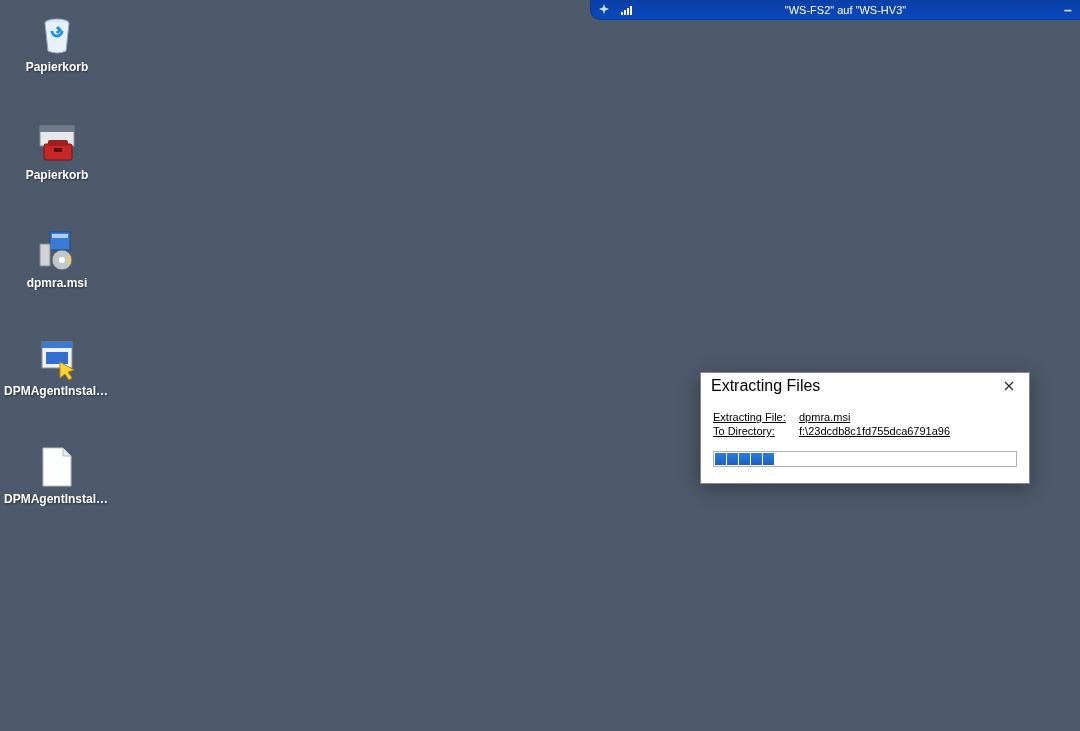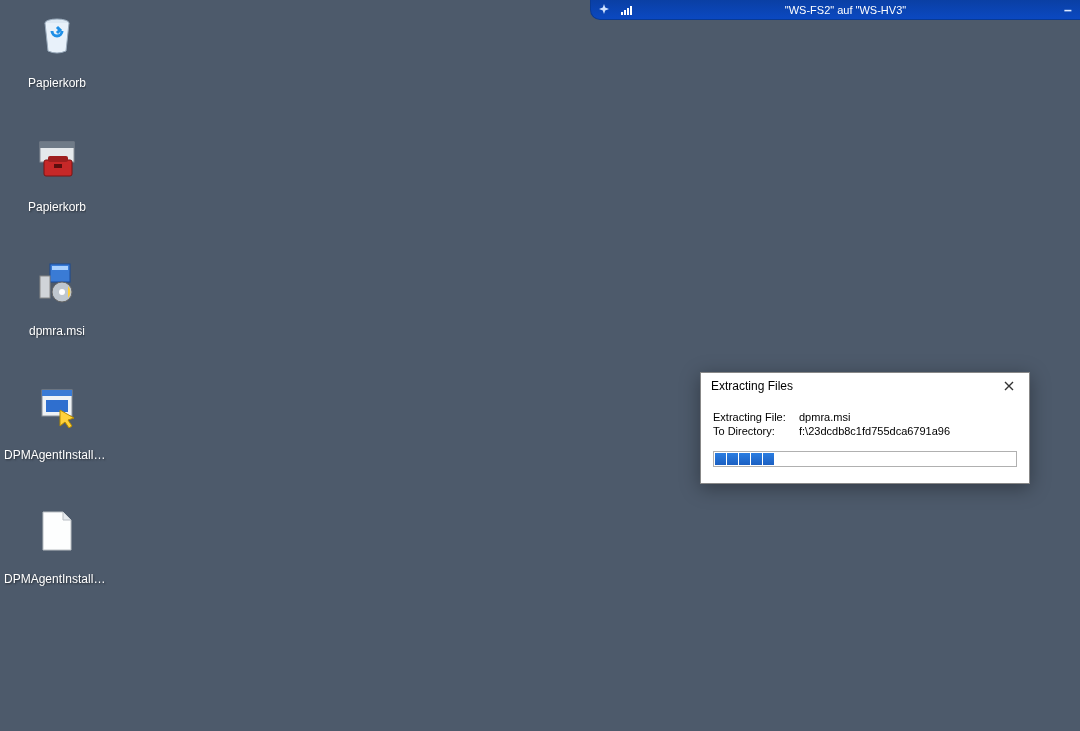--- a/index.html
+++ b/index.html
@@ -43,51 +43,52 @@
   .desktop-icons {
     position: absolute;
     top: 6px; left: 2px;
     display: flex; flex-direction: column;
     width: 110px;
   }
   .dicon {
     width: 110px;
     padding: 8px 2px 6px 2px;
     display: flex; flex-direction: column; align-items: center;
-    gap: 20px;
+    gap: 4px;
     text-align: center;
     cursor: default;
+    font-weight: bold;
   }
   .dicon .glyph { width: 42px; height: 42px; display:flex; align-items:center; justify-content:center; }
   .dicon .label { font-size: 12px; color: #fff; text-shadow: 1px 1px 2px rgba(0,0,0,.5); line-height: 14px; max-width: 106px; overflow: hidden; white-space: nowrap; text-overflow: ellipsis; }
   .dicon + .dicon { margin-top: 34px; }
 
   
   .dialog {
     position: absolute;
     left: 700px; top: 372px;
     width: 330px;
     background: #fff;
     border: 1px solid #888;
     box-shadow: 0 4px 18px rgba(0,0,0,.35);
     color: #000;
   }
   .dlg-title {
     height: 26px;
     display: flex; align-items: center;
     padding: 0 6px 0 10px;
-    font-size: 12px;
+    font-size: 16px;
     background: #fff;
   }
   .dlg-title .t { flex:1; }
   .dlg-close {
     width: 28px; height: 20px; display:flex; align-items:center; justify-content:center;
     font-size: 13px; color:#333;
   }
-  .dlg-body { padding: 12px 12px 16px 12px; font-size: 11px; }
+  .dlg-body { padding: 12px 12px 16px 12px; font-size: 11px; text-decoration: underline; }
   .dlg-row { display:flex; margin-bottom: 2px; }
   .dlg-row .k { width: 86px; }
   .dlg-row .v { flex:1; }
   .progress {
     margin-top: 14px;
     height: 16px;
     border: 1px solid #b0b0b0;
     background: #fff;
     position: relative;
     display: flex;

